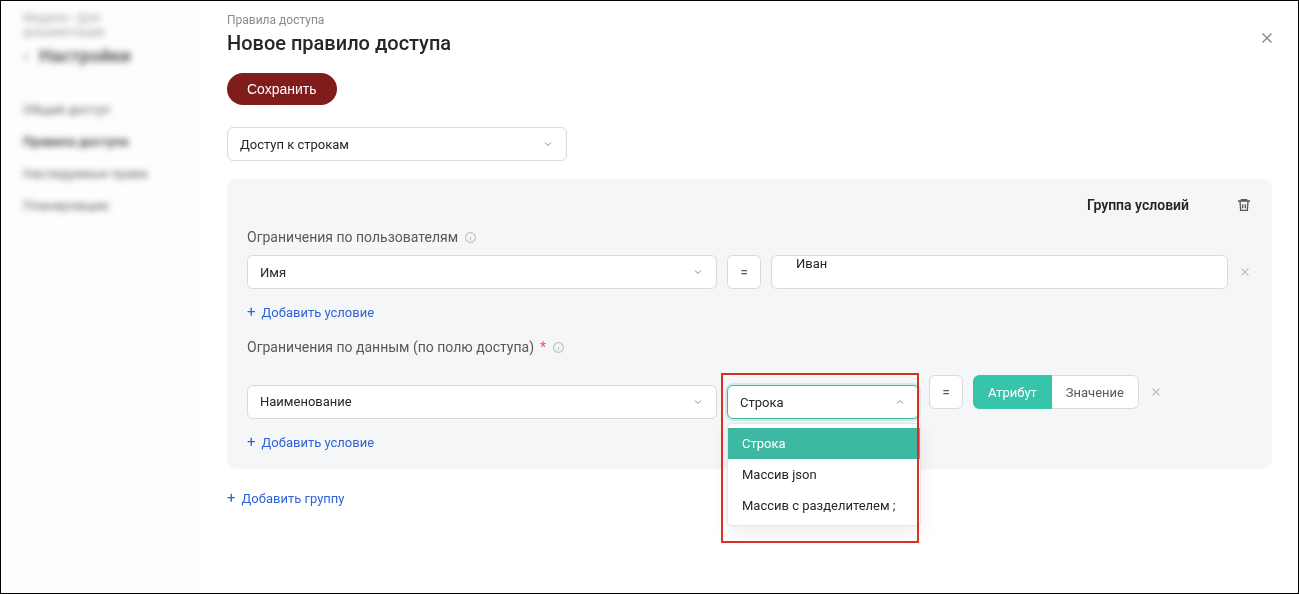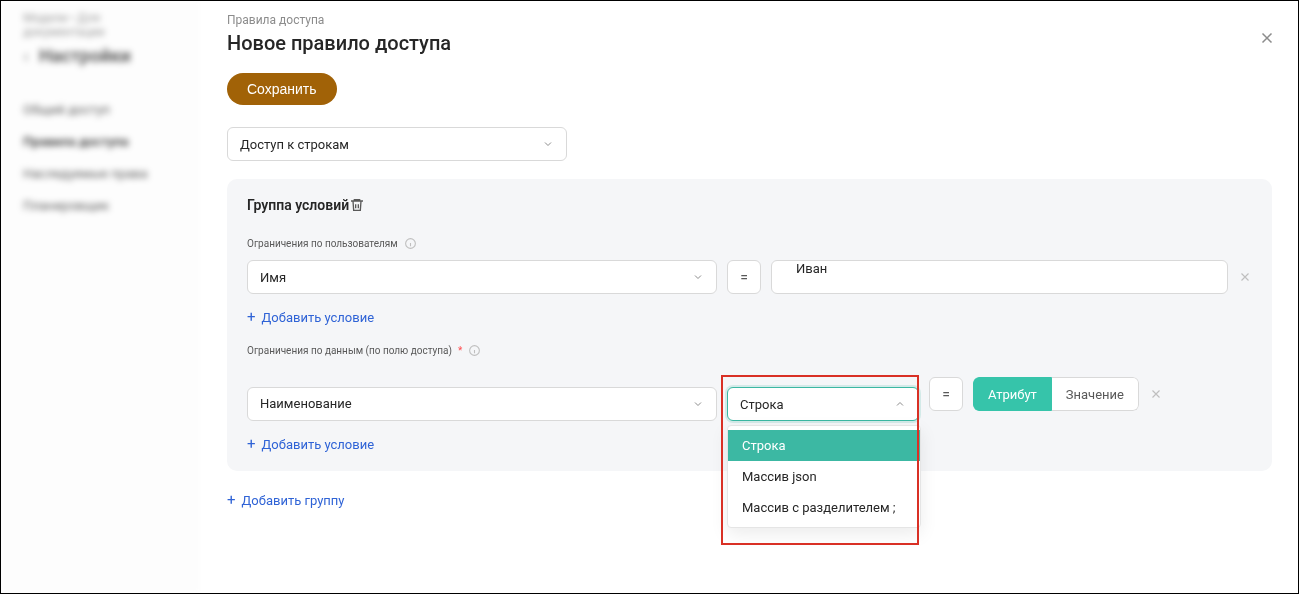--- a/index.html
+++ b/index.html
@@ -14,21 +14,21 @@
 .bg-arrow { display:inline-block; width:10px; margin-right:6px; color:#999; }
 
 
 .panel { position: absolute; left: 200px; top: 0; right: 0; bottom: 0; background:#fff; padding: 12px 26px; overflow:auto; }
 .panel .crumb { font-size: 12px; color: #8c8c8c; margin-bottom: 4px; }
 .panel h1 { font-size: 20px; font-weight: 500; color:#262626; margin-bottom: 18px; }
 .close-x { position:absolute; right:22px; top:28px; width:18px; height:18px; color:#8c8c8c; cursor:pointer; }
 .close-x svg { width:100%; height:100%; }
 
 
-.btn-save { background:#a16207; color:#fff; border:none; border-radius:16px; padding:8px 20px; font-size:14px; cursor:pointer; margin-bottom:22px; }
+.btn-save { background:#7f1d1d; color:#fff; border:none; border-radius:16px; padding:8px 20px; font-size:14px; cursor:pointer; margin-bottom:22px; }
 
 
 .select { display:flex; align-items:center; justify-content:space-between; height:34px; padding:16px 12px; border:1px solid #d9d9d9; border-radius:6px; background:#fff; font-size:13px; color:#262626; cursor:pointer; }
 .select .chev { color:#8c8c8c; }
 .select.open { border-color:#3cb8a3; box-shadow:0 0 0 2px rgba(60,184,163,.18); }
 .input { height:34px; padding:0 24px; border:1px solid #d9d9d9; border-radius:6px; background:#fff; font-size:13px; color:#262626; flex:1; }
 .placeholder { color:#bfbfbf; }
 
 
 .chev { display:inline-flex; }
@@ -36,25 +36,25 @@
 
 
 .remove-x { color:#bfbfbf; cursor:pointer; width:14px; height:14px; display:inline-flex; }
 .remove-x svg{width:100%;height:100%;}
 
 
 .row-access-type { width:340px; margin-bottom:18px; }
 
 
 .group-card { background:#f5f6f8; border-radius:10px; padding:18px 20px; margin-bottom:18px; }
-.group-head { display:flex; align-items:center; justify-content:flex-start; margin-bottom:24px; }
+.group-head { display:flex; align-items:center; justify-content:flex-end; margin-bottom:16px;gap:47px; }
 .group-title { font-size:14px; font-weight:600; color:#262626; }
 .trash { width:16px; height:16px; color:#595959; cursor:pointer; }
 .trash svg{width:100%;height:100%;}
-.sub-label { font-size:10px; color:#595959; margin-bottom:10px; display:flex; align-items:center; gap:6px; }
+.sub-label { font-size:14px; color:#595959; margin-bottom:10px; display:flex; align-items:center; gap:6px; }
 .sub-label .req { color:#ff4d4f; }
 .info { width:13px; height:13px; color:#bfbfbf; display:inline-flex; }
 .info svg{width:100%;height:100%;}
 
 
 .cond-row { display:flex; align-items:center; gap:10px; margin-bottom:12px; }
 .cond-row .select.name-select { flex:1; max-width:470px; }
 .eq-box { width:34px; height:34px; border:1px solid #d9d9d9; border-radius:6px; background:#fff; display:flex; align-items:center; justify-content:center; font-size:14px; color:#595959; }
 .cond-row .value-wrap { flex:1; display:flex; align-items:center; gap:8px; }
 

